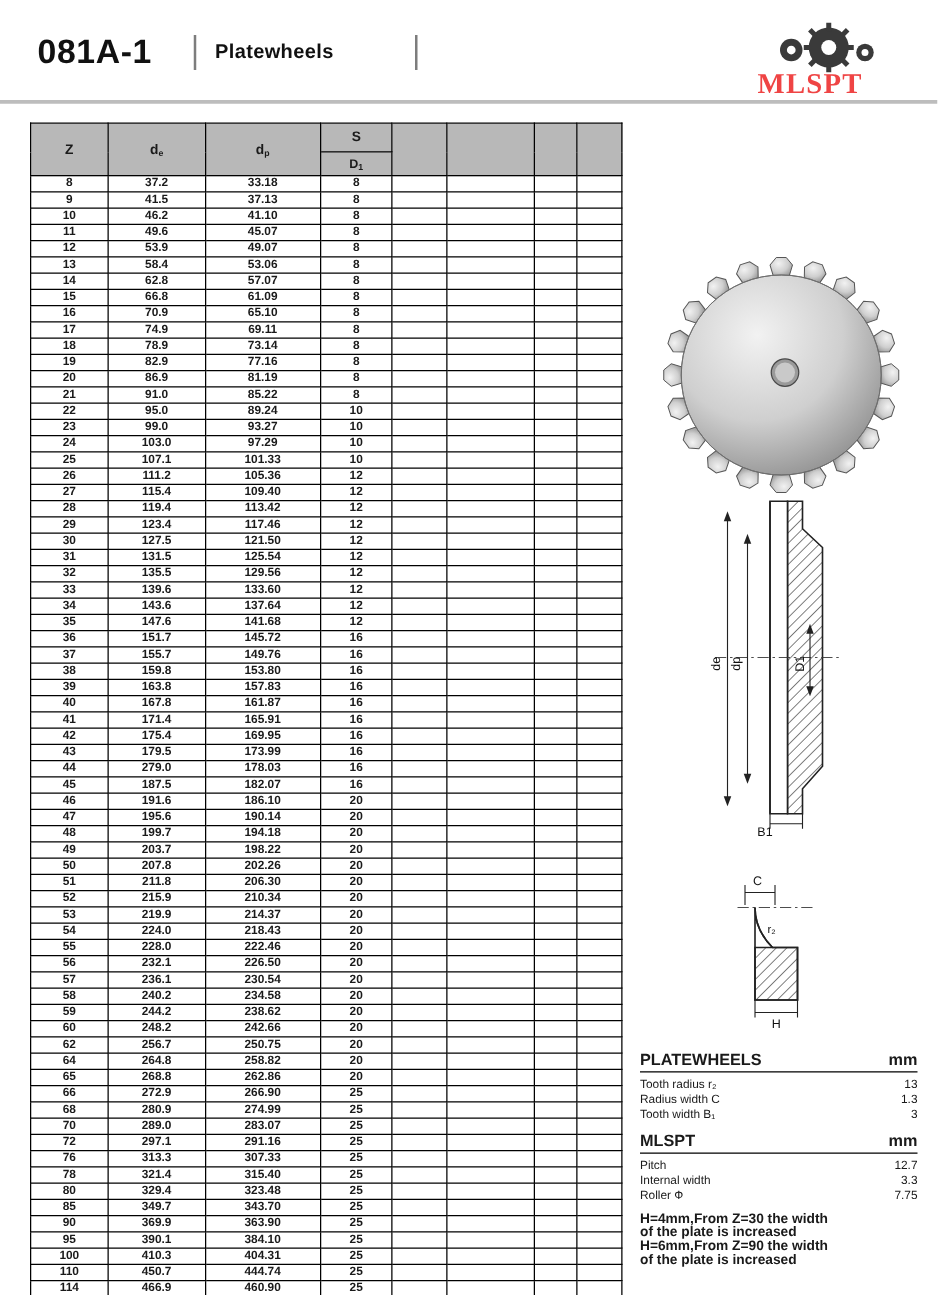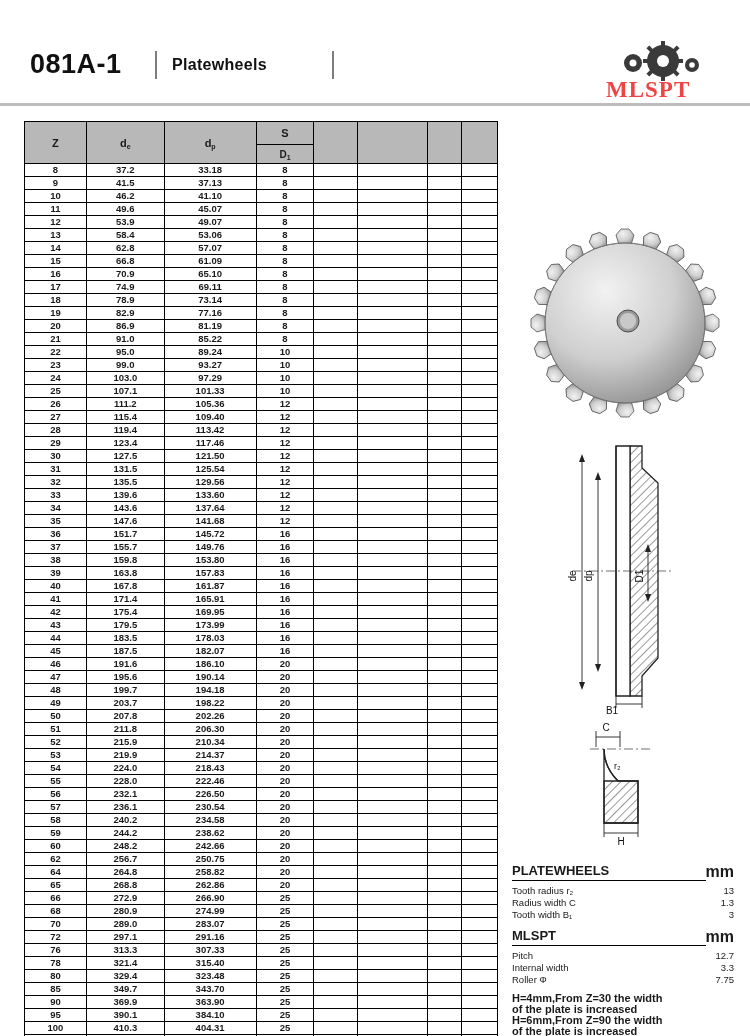--- a/index.html
+++ b/index.html
@@ -12,21 +12,20 @@
     background: #ffffff;
     font-family: "Liberation Sans", sans-serif;
     color: #1a1a1a;
     position: relative;
     overflow: hidden;
   }
   .page {
     position: relative;
     width: 750px;
     height: 852px;
-    margin-top: 23px;
   }
 
   
   .header {
     position: absolute;
     left: 0; top: 0;
     width: 750px;
     height: 86px;
   }
   .hdr-code {
@@ -154,21 +153,21 @@
   
   .sprocket-box {
     position: absolute;
     left: 512px; top: 200px;
     width: 226px; height: 200px;
   }
 
   
   .section-box {
     position: absolute;
-    left: 512px; top: 405px;
+    left: 512px; top: 383px;
     width: 226px; height: 290px;
   }
   .tooth-box {
     position: absolute;
     left: 560px; top: 700px;
     width: 160px; height: 130px;
   }
 
   
   .bot {
@@ -178,21 +177,21 @@
     font-size: 9.5px;
   }
   .bot h3 {
     font-size: 13px;
     font-weight: bold;
     margin: 0;
     display: inline-block;
   }
   .bot .unit {
     float: right;
-    font-size: 16px;
+    font-size: 13px;
     font-weight: bold;
   }
   .bot hr {
     border: none;
     border-top: 1.5px solid #000;
     margin: 2px 0 3px 0;
   }
   .bot table {
     width: 100%;
     border-collapse: collapse;
@@ -634,21 +633,21 @@
             <td class="cell">179.5</td>
             <td class="cell">173.99</td>
             <td class="cell">16</td>
             <td class="cell">&nbsp;</td>
             <td class="cell">&nbsp;</td>
             <td class="cell">&nbsp;</td>
             <td class="cell">&nbsp;</td>
           </tr>
           <tr class="inner">
             <td class="cell">44</td>
-            <td class="cell">183.5</td>
+            <td class="cell">279.0</td>
             <td class="cell">178.03</td>
             <td class="cell">16</td>
             <td class="cell">&nbsp;</td>
             <td class="cell">&nbsp;</td>
             <td class="cell">&nbsp;</td>
             <td class="cell">&nbsp;</td>
           </tr>
           <tr class="inner">
             <td class="cell">45</td>
             <td class="cell">187.5</td>

